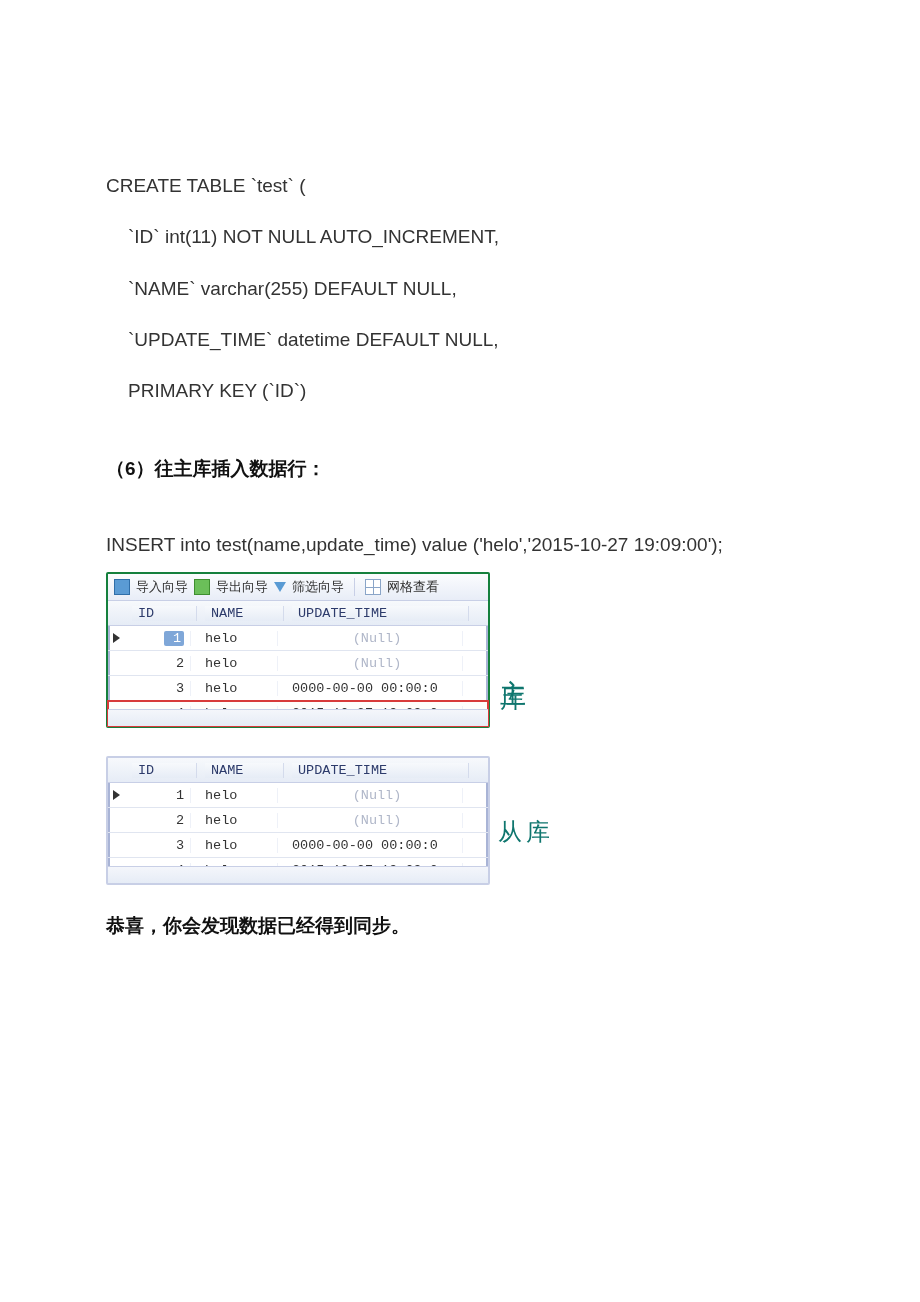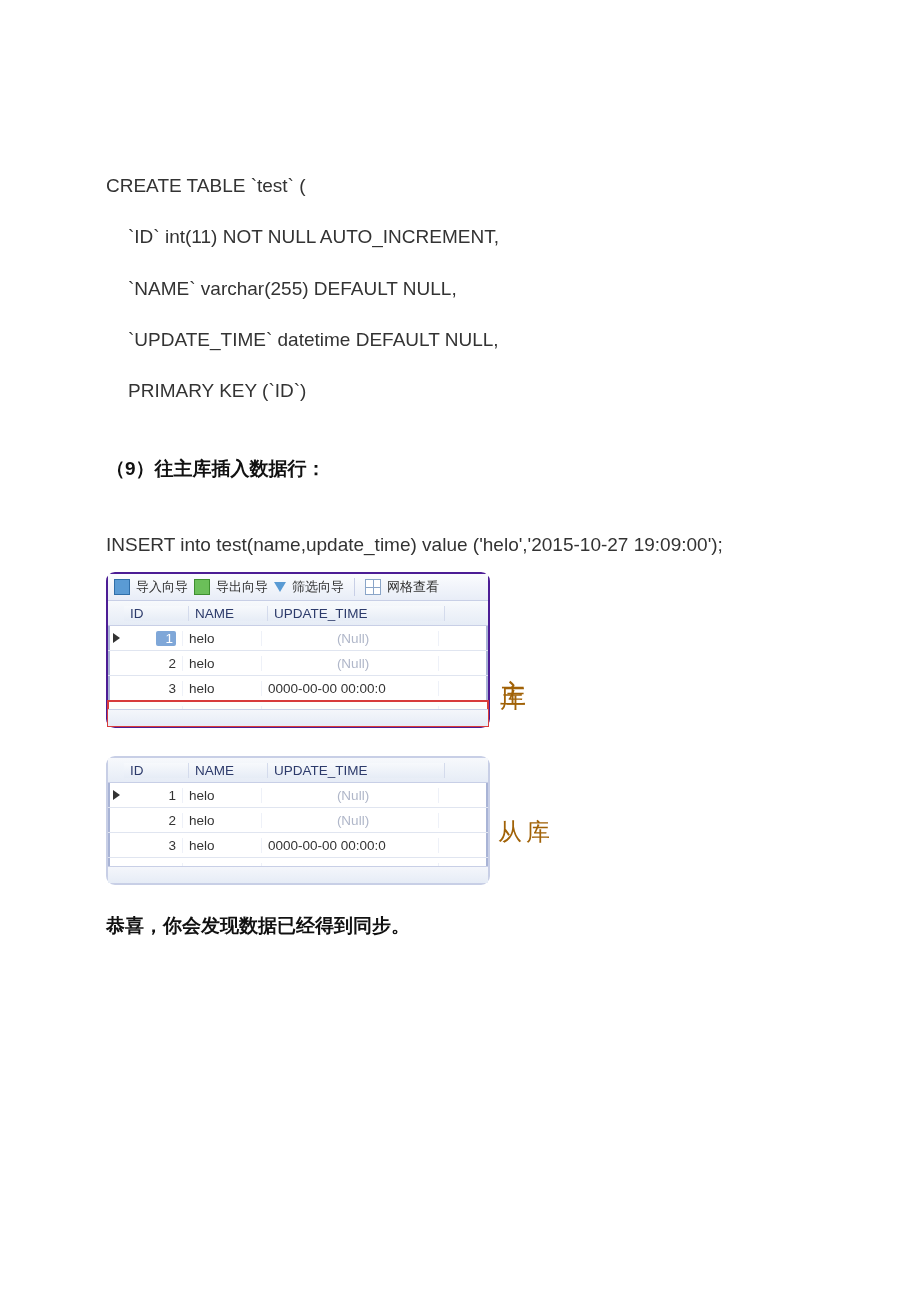--- a/index.html
+++ b/index.html
@@ -44,24 +44,25 @@
   
   .db-panel-wrap {
     display: flex;
     align-items: center;
     gap: 8px;
     margin-bottom: 28px;
   }
   .db-panel {
     width: 380px;
     background: #fff;
-    border: 2px solid #4c1d95;
-    border-radius: 9px;
+    border: 2px solid #15803d;
+    border-radius: 2px;
     position: relative;
     box-shadow: inset 2px 0 0 #a9b4d6, inset -2px 0 0 #a9b4d6;
+    font-family: Liberation Mono, monospace;
   }
   .db-panel.slave {
     border-color: #c8cfe6;
   }
   .db-panel::after {
     content: "";
     position: absolute;
     left: 0; right: 0; bottom: 0;
     height: 16px;
     background: linear-gradient(#f4f6fb, #e6ecf6);
@@ -109,20 +110,21 @@
   }
   .grid {
     font-size: 13.5px;
     color: #333;
   }
   .grid-head, .grid-row {
     display: flex;
     align-items: center;
     border-bottom: 1px solid #e0e5f0;
     height: 24px;
+    gap: 8px;
   }
   .grid-head {
     background: linear-gradient(#f7f9fc, #e6ecf6);
     color: #2d3b6b;
     font-weight: 400;
     border-bottom: 1px solid #c8cfe6;
   }
   .gcol-marker { width: 16px; display:flex; align-items:center; justify-content:center; }
   .gcol-id   { width: 52px; text-align: right; padding-right: 6px; }
   .gcol-name { width: 72px; padding-left: 6px; }
@@ -156,21 +158,21 @@
     padding: 0 3px;
     border-radius: 2px;
   }
   .row-highlight {
     outline: 2px solid #d83a3a;
     outline-offset: -1px;
     background: #fffdfb;
   }
   .side-label {
     font-family: "KaiTi", "STKaiti", "Microsoft YaHei", serif;
-    color: #a16207;
+    color: #0f766e;
     font-size: 26px;
     line-height: 1.1;
     writing-mode: vertical-rl;
     text-orientation: upright;
     letter-spacing: 4px;
     margin-top: 24px;
   }
   .side-label.slave {
     writing-mode: horizontal-tb;
     font-size: 24px;
@@ -183,21 +185,21 @@
 <div class="page">
 
   <div class="sql-block">
     <div>CREATE TABLE `test` (</div>
     <div class="indent">`ID` int(11) NOT NULL AUTO_INCREMENT,</div>
     <div class="indent">`NAME` varchar(255) DEFAULT NULL,</div>
     <div class="indent">`UPDATE_TIME` datetime DEFAULT NULL,</div>
     <div class="indent">PRIMARY KEY (`ID`)</div>
   </div>
 
-  <div class="section-head">（9）往主库插入数据行：</div>
+  <div class="section-head">（6）往主库插入数据行：</div>
 
   <div class="insert-block">INSERT into test(name,update_time) value ('helo','2015-10-27 19:09:00');</div>
 
   <div class="db-panel-wrap">
     <div class="db-panel">
       <div class="toolbar">
         <span class="tb-icon"></span>
         <span>导入向导</span>
         <span class="tb-icon green"></span>
         <span>导出向导</span>

